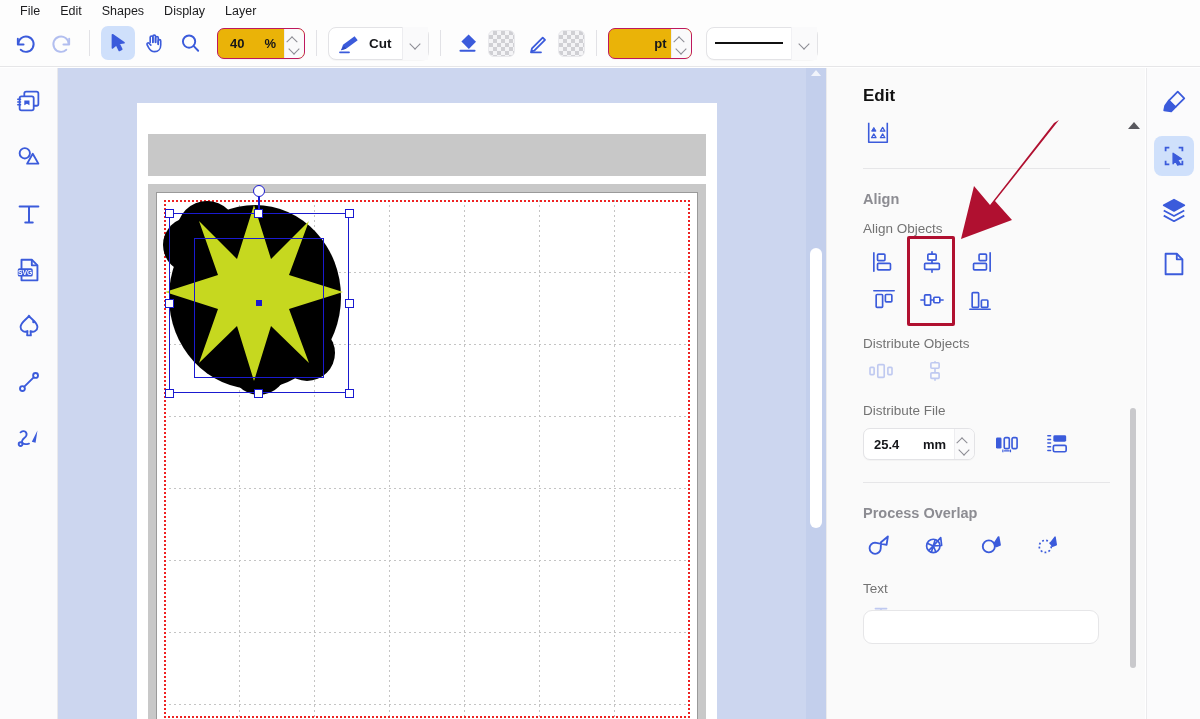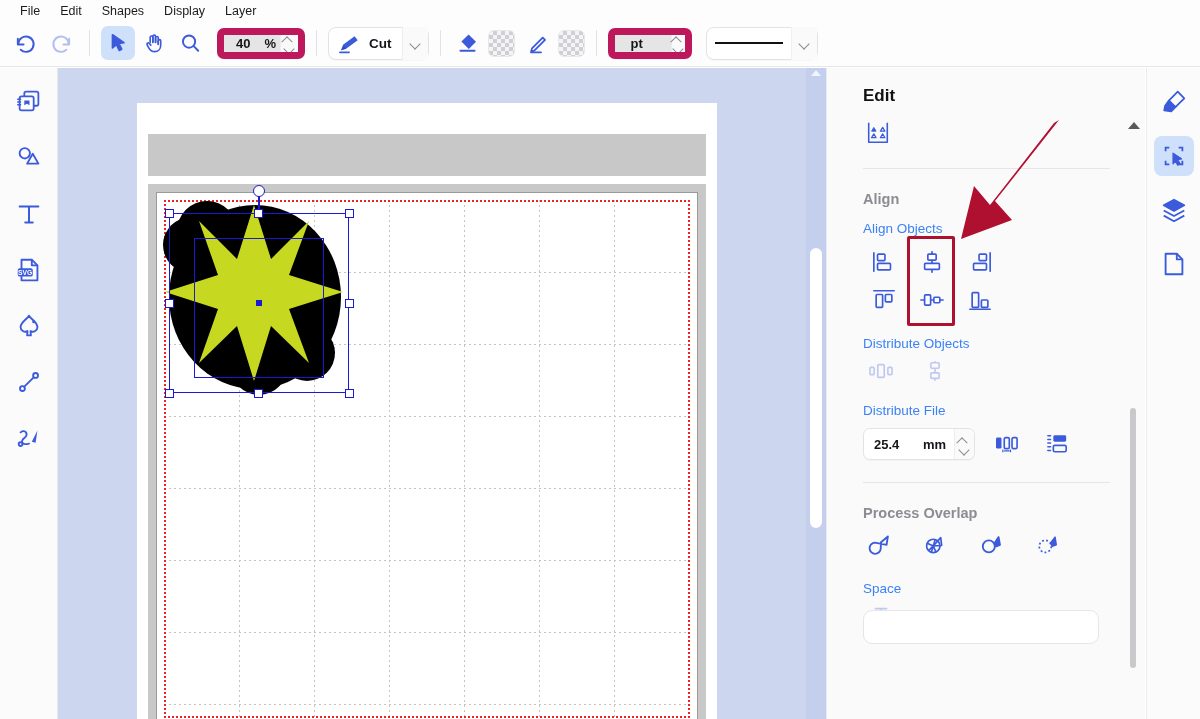--- a/index.html
+++ b/index.html
@@ -43,22 +43,22 @@
   }
   .tb-btn.active { background: #cfe0fb; }
   .tb-btn.disabled { opacity: .38; cursor: default; }
   .tb-sep {
     width: 1px; height: 26px; background: #e2e2e6; margin: 0 9px; flex: none;
   }
 
   
   .spin-field {
     display: flex; align-items: stretch;
-    height: 31px; border: 7px solid #be185d; border-radius: 7px;
-    background: #e5e5e5; overflow: hidden; flex: none;
+    height: 31px; border: 1px solid #be185d; border-radius: 7px;
+    background: #eab308; overflow: hidden; flex: none;
     box-shadow: 0 1px 1px rgba(0,0,0,.03);
   }
   .spin-val {
     display: flex; align-items: center; justify-content: space-between;
     padding: 0 8px 0 12px; min-width: 56px;
     font-size: 13px; font-weight: bold; color: #15161a;
   }
   .spin-unit { font-size: 13px; font-weight: bold; color: #15161a; padding-left: 14px; }
   .spin-arrows {
     width: 20px; border-left: 1px solid #ededf0; background: #fafafb;
@@ -197,21 +197,21 @@
     overflow: hidden;
   }
   .rp-inner { position: absolute; left: 0; top: 0; width: 319px; padding: 0 36px 0 36px; }
   .rp-title {
     font-size: 17px; font-weight: bold; color: #111; margin-top: 18px;
   }
   .rp-group-title {
     font-size: 14.5px; font-weight: bold; color: #8c8c92; margin-top: 22px;
   }
   .rp-sub {
-    font-size: 13.5px; color: #3b82f6; margin-top: 14px;
+    font-size: 13.5px; color: #737373; margin-top: 14px;
   }
   .rp-divider { height: 1px; background: #e6e6e8; margin-top: 18px; }
   .icon-btn {
     width: 36px; height: 32px; display: flex; align-items: center; justify-content: center;
     cursor: pointer; border-radius: 5px;
   }
   .icon-btn.disabled { opacity: .3; cursor: default; }
   .align-grid {
     display: grid; grid-template-columns: repeat(3, 42px);
     grid-auto-rows: 36px; margin-top: 8px; column-gap: 6px; row-gap: 2px;
@@ -380,21 +380,21 @@
           <path d="M5.2 17.1L16.4 5.9l2.4 2.4L7.6 19.5l-3.2.8z"></path>
           <path d="M4.2 21.2h10.4"></path>
         </svg>
       </span>
     </div>
     <div class="swatch-checker"></div>
 
     <div class="tb-sep"></div>
 
     <div class="spin-field" style="width:84px">
-      <div class="spin-val" style="flex:1;justify-content:flex-start;padding-right:10px">
+      <div class="spin-val" style="flex:1;justify-content:flex-end;padding-right:4px">
         <span></span>
         <span class="spin-unit" style="padding-left:4px">pt</span>
       </div>
       <div class="spin-arrows">
         <span class="chev"></span>
         <span class="chev down"></span>
       </div>
     </div>
 
     <div class="line-select" style="margin-left:12px">
@@ -722,21 +722,21 @@
         <div class="icon-btn">
           <span>
             <svg width="28" height="26" viewBox="0 0 30 28" fill="none">
               <circle cx="11" cy="15.5" r="6.5" stroke="#3b5bdb" stroke-width="1.8" stroke-dasharray="2 2.4"></circle>
               <path d="M16.5 12l5-6.5 1.3 8.2-4.2 1.6z" fill="#3b5bdb" stroke="#3b5bdb" stroke-width="1.6" stroke-linejoin="round"></path>
             </svg>
           </span>
         </div>
       </div>
 
-      <div class="rp-sub" style="margin-top:20px">Space</div>
+      <div class="rp-sub" style="margin-top:20px">Text</div>
       <div class="row-icons" style="margin-top:4px">
         <div class="icon-btn disabled">
           <span>
             <svg width="28" height="26" viewBox="0 0 30 28" fill="none" stroke="#3b5bdb" stroke-width="1.8" stroke-linecap="round">
               <path d="M9 6h12M15 6v9"></path>
               <path d="M5 21c4-7 16-7 20 0"></path>
               <circle cx="4.5" cy="21.5" r="1.7"></circle>
               <circle cx="25.5" cy="21.5" r="1.7"></circle>
             </svg>
           </span>

